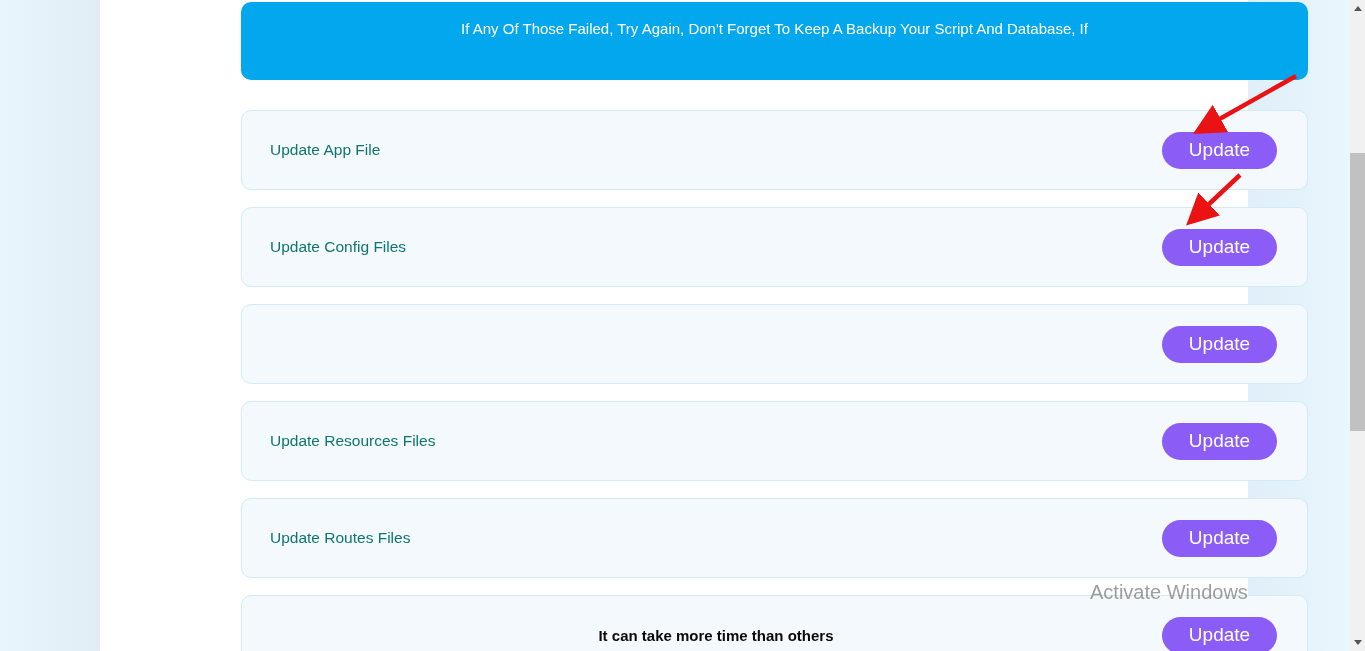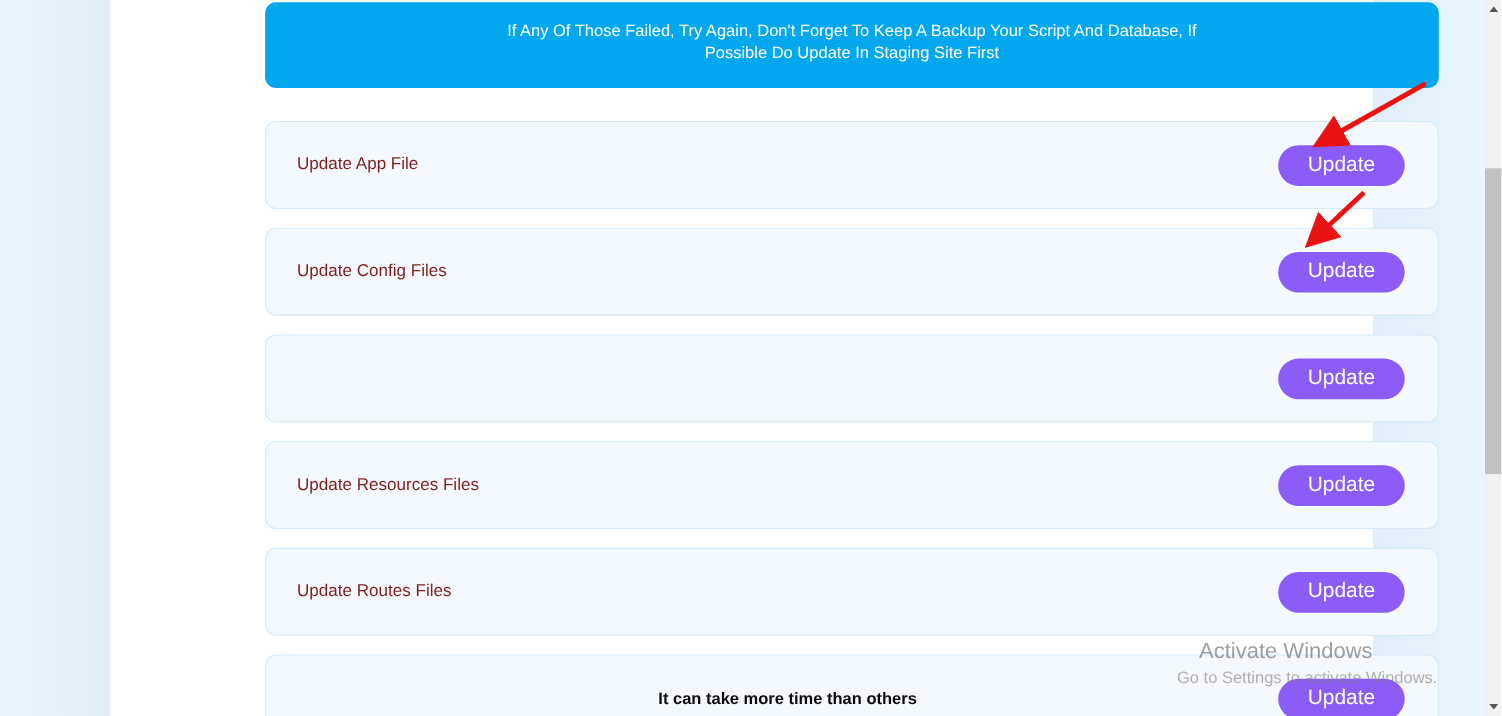--- a/index.html
+++ b/index.html
@@ -48,21 +48,21 @@
     height: 80px;
     background: #f3f9fd;
     border: 1px solid #d3eaf7;
     border-radius: 10px;
     display: flex; align-items: center;
     padding-left: 28px; padding-right: 30px;
   }
   .card-label {
     width: 200px;
     font-size: 15.5px;
-    color: #7f1d1d;
+    color: #0f766e;
     white-space: nowrap;
   }
   .card-note {
     flex: 1;
     text-align: center;
     font-size: 15px;
     font-weight: 700;
     color: #0a0a0a;
   }
   .update-btn {
@@ -136,21 +136,20 @@
 
 <div class="page">
 
   <div class="side-strip left"></div>
   <div class="side-strip right"></div>
 
   <div class="main-area">
 
     <div class="banner">
       <span>If Any Of Those Failed, Try Again, Don't Forget To Keep A Backup Your Script And Database, If</span>
-      <span>Possible Do Update In Staging Site First</span>
     </div>
 
     <div class="cards">
 
       <div class="card">
         <div class="card-label">Update App File</div>
         <div class="card-note"></div>
         <button class="update-btn">Update</button>
       </div>
 
@@ -190,21 +189,20 @@
       <marker id="arrowhead" markerWidth="7" markerHeight="7" refX="5.2" refY="3.5" orient="auto">
         <polygon points="0 0, 7 3.5, 0 7" fill="#ea1212"></polygon>
       </marker>
     </defs>
     <line x1="1296" y1="76" x2="1200" y2="130" stroke="#ea1212" stroke-width="4.5" marker-end="url(#arrowhead)"></line>
     <line x1="1240" y1="175" x2="1192" y2="220" stroke="#ea1212" stroke-width="4.5" marker-end="url(#arrowhead)"></line>
   </svg>
 
   <div class="watermark">
     <span class="wm1">Activate Windows</span>
-    <span class="wm2">Go to Settings to activate Windows.</span>
   </div>
 
   <div class="scrollbar">
     <div class="scroll-arrow up">
         <div class="tri-up"></div>
       </div>
     <div class="scroll-thumb"></div>
     <div class="scroll-arrow down">
         <div class="tri-down"></div>
       </div>

